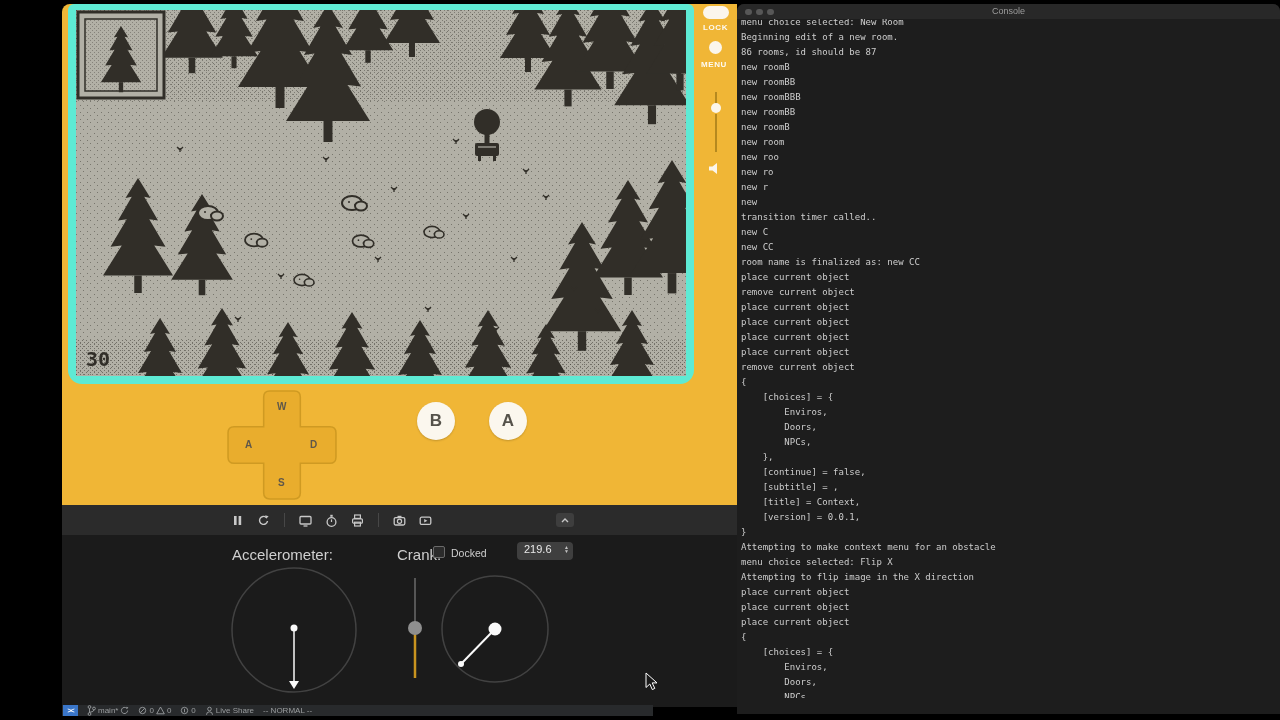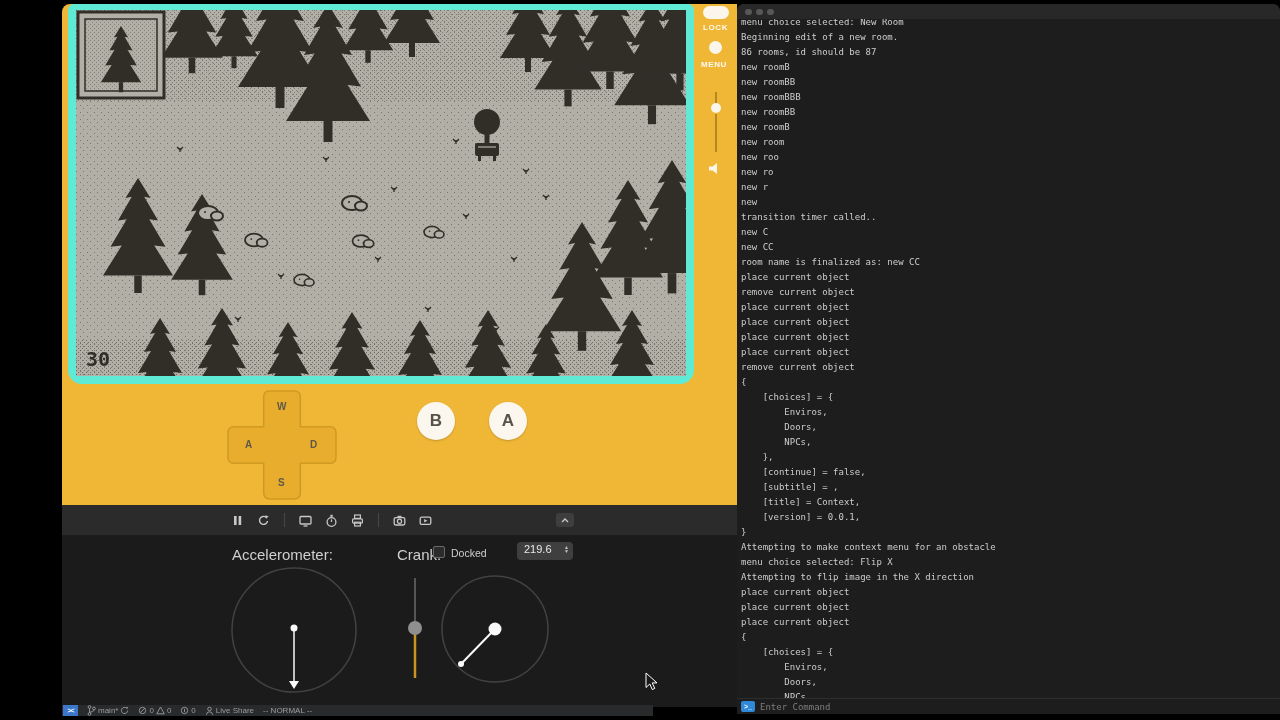--- a/index.html
+++ b/index.html
@@ -353,20 +353,21 @@
       <span>-- NORMAL --</span>
     </div>
   </div>
 </div>
 
 <div id="console">
   <div class="titlebar">
     <div class="traffic" style="left:8px;"></div>
     <div class="traffic" style="left:19px;"></div>
     <div class="traffic" style="left:30px;"></div>
+    <div class="console-title">Console</div>
   </div>
   <div class="console-body">
     <pre>menu choice selected: New Room
 Beginning edit of a new room.
 86 rooms, id should be 87
 new roomB
 new roomBB
 new roomBBB
 new roomBB
 new roomB
@@ -419,21 +420,17 @@
 Attempting to flip image in the X direction
 place current object
 place current object
 place current object
 place current object
 place current object
 place current object
 place current object
 place current object</pre>
   </div>
-  <div class="cmdbar">
-    <div class="cmd-icon">&gt;_</div>
-    <span class="cmd-placeholder">Enter Command</span>
-  </div>
 </div>
 
 <svg id="cursor" width="14" height="20" viewBox="0 0 14 20">
   <polygon points="1,1 1,15.5 4.8,12 7.3,17.6 9.8,16.4 7.2,10.9 12,10.9" fill="#1a1a1a" stroke="#ffffff" stroke-width="1"></polygon>
 </svg>
 
 </body></html>

